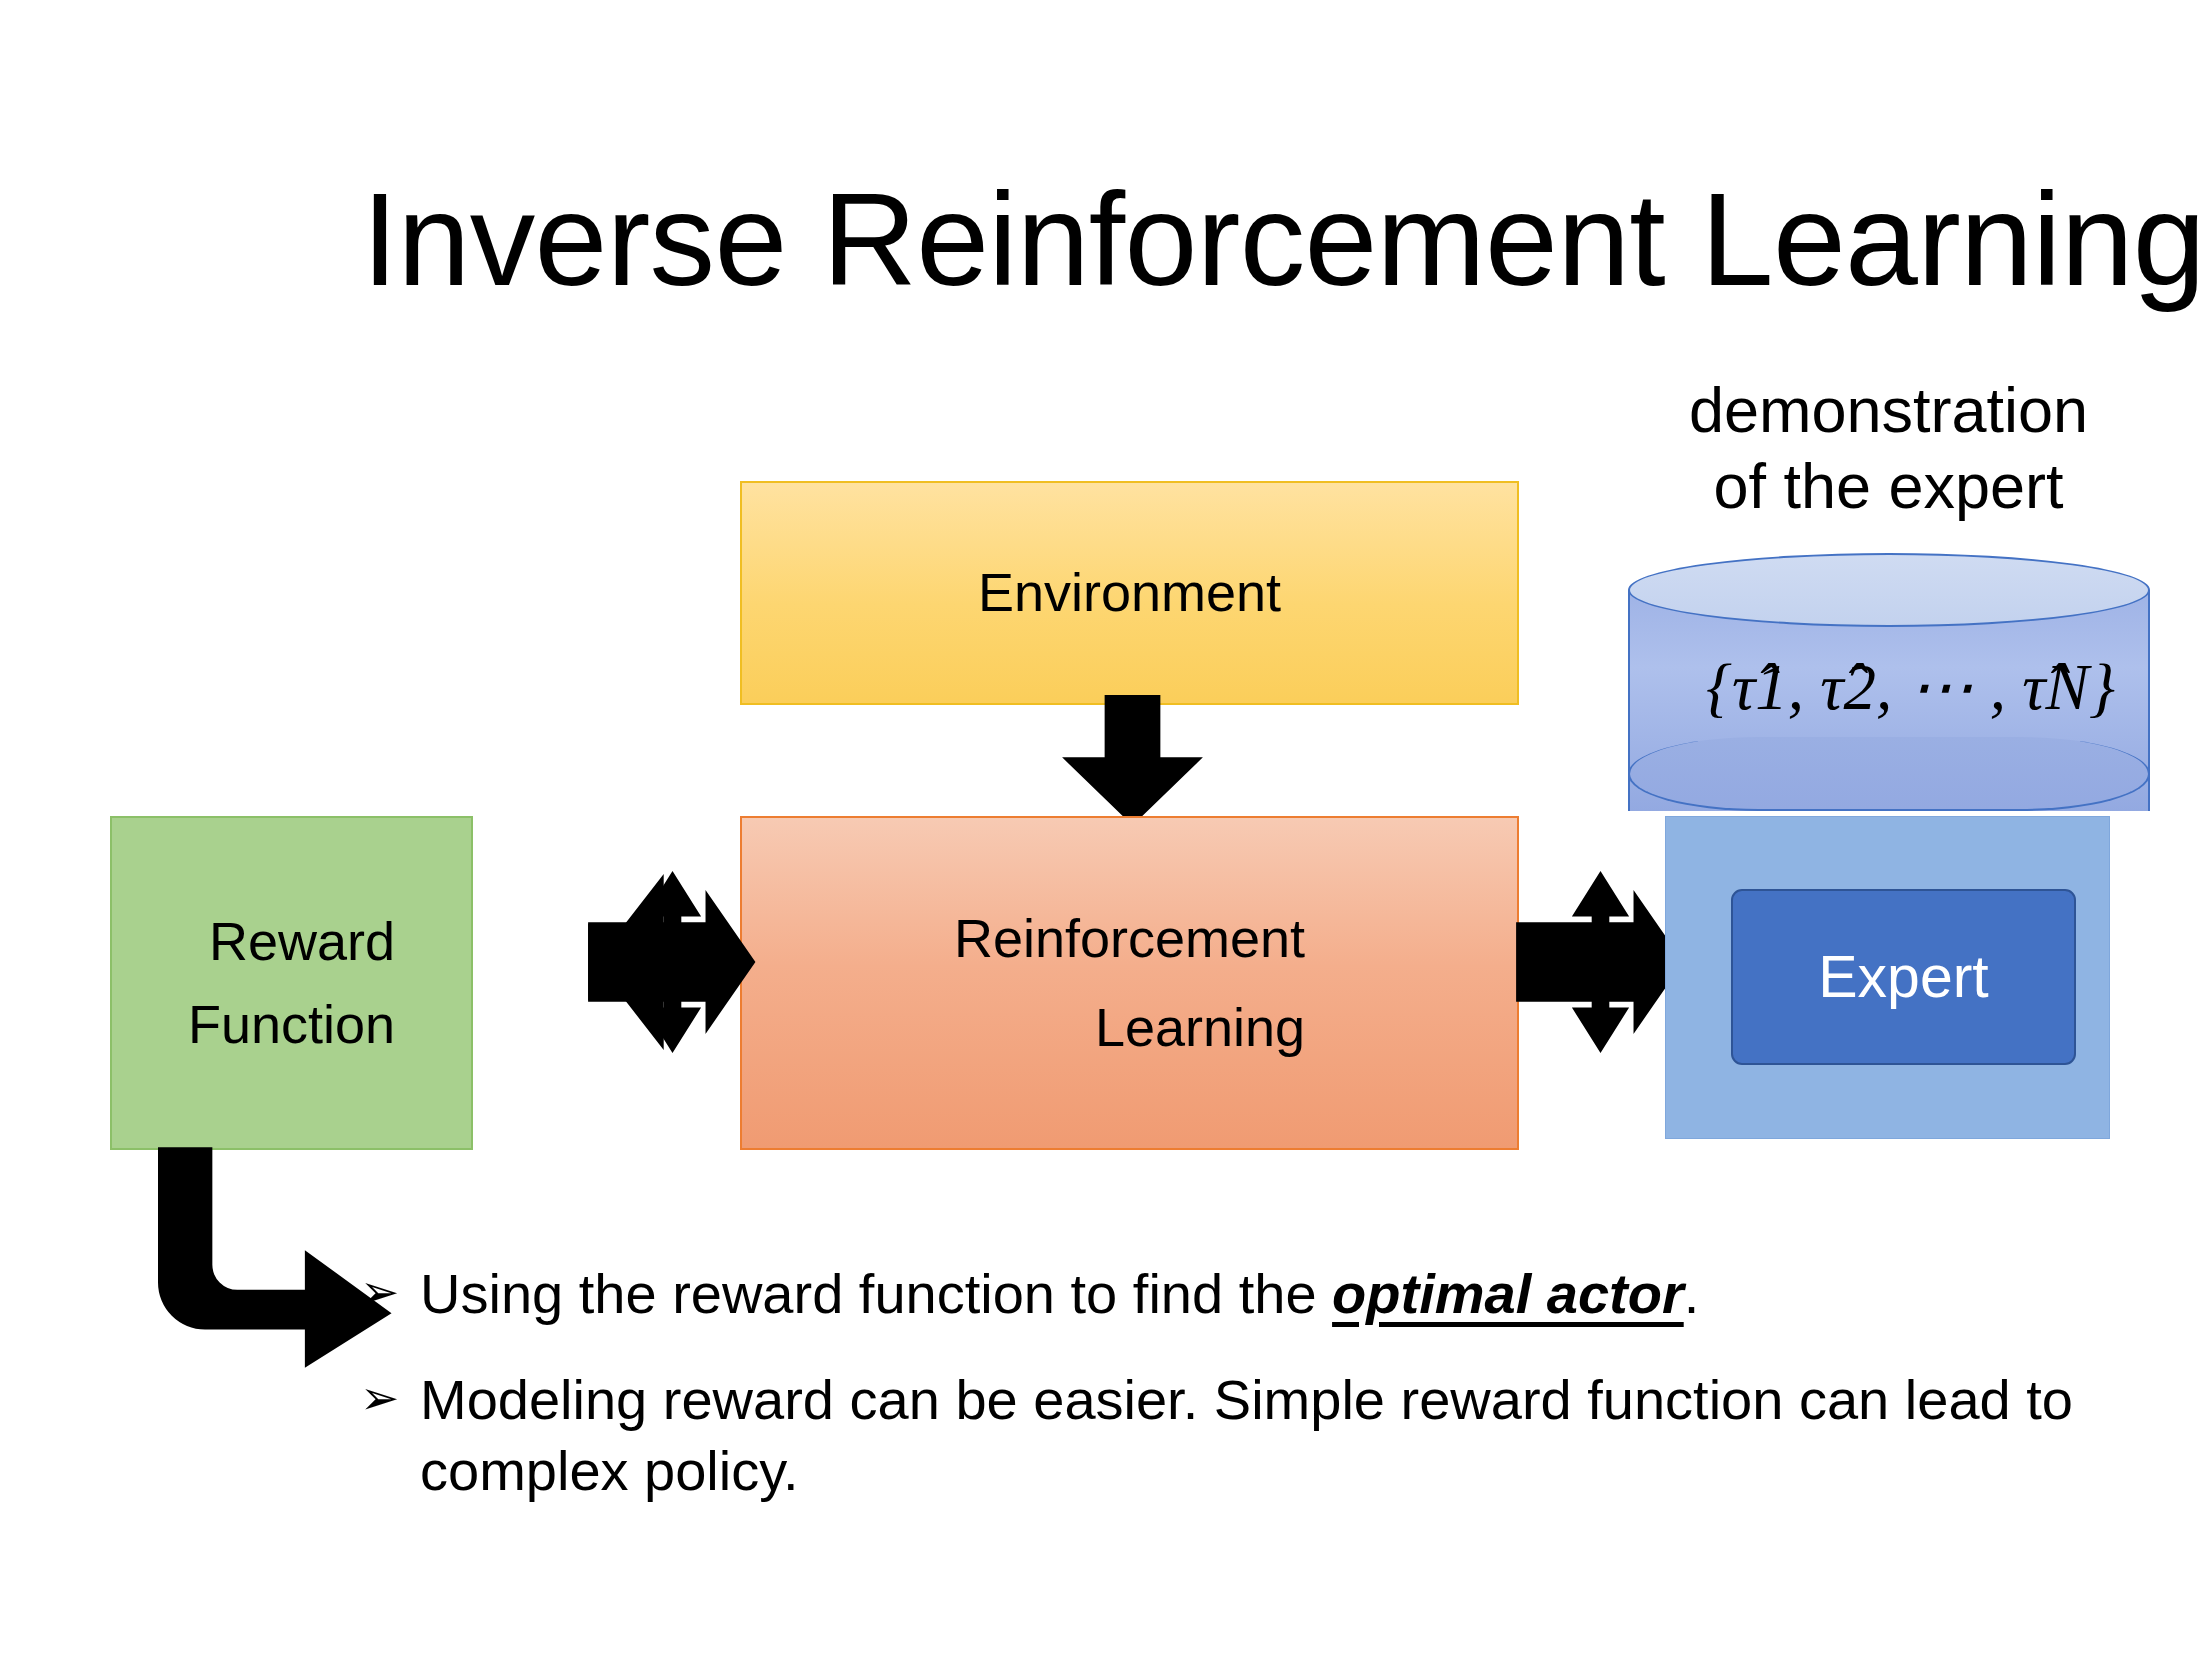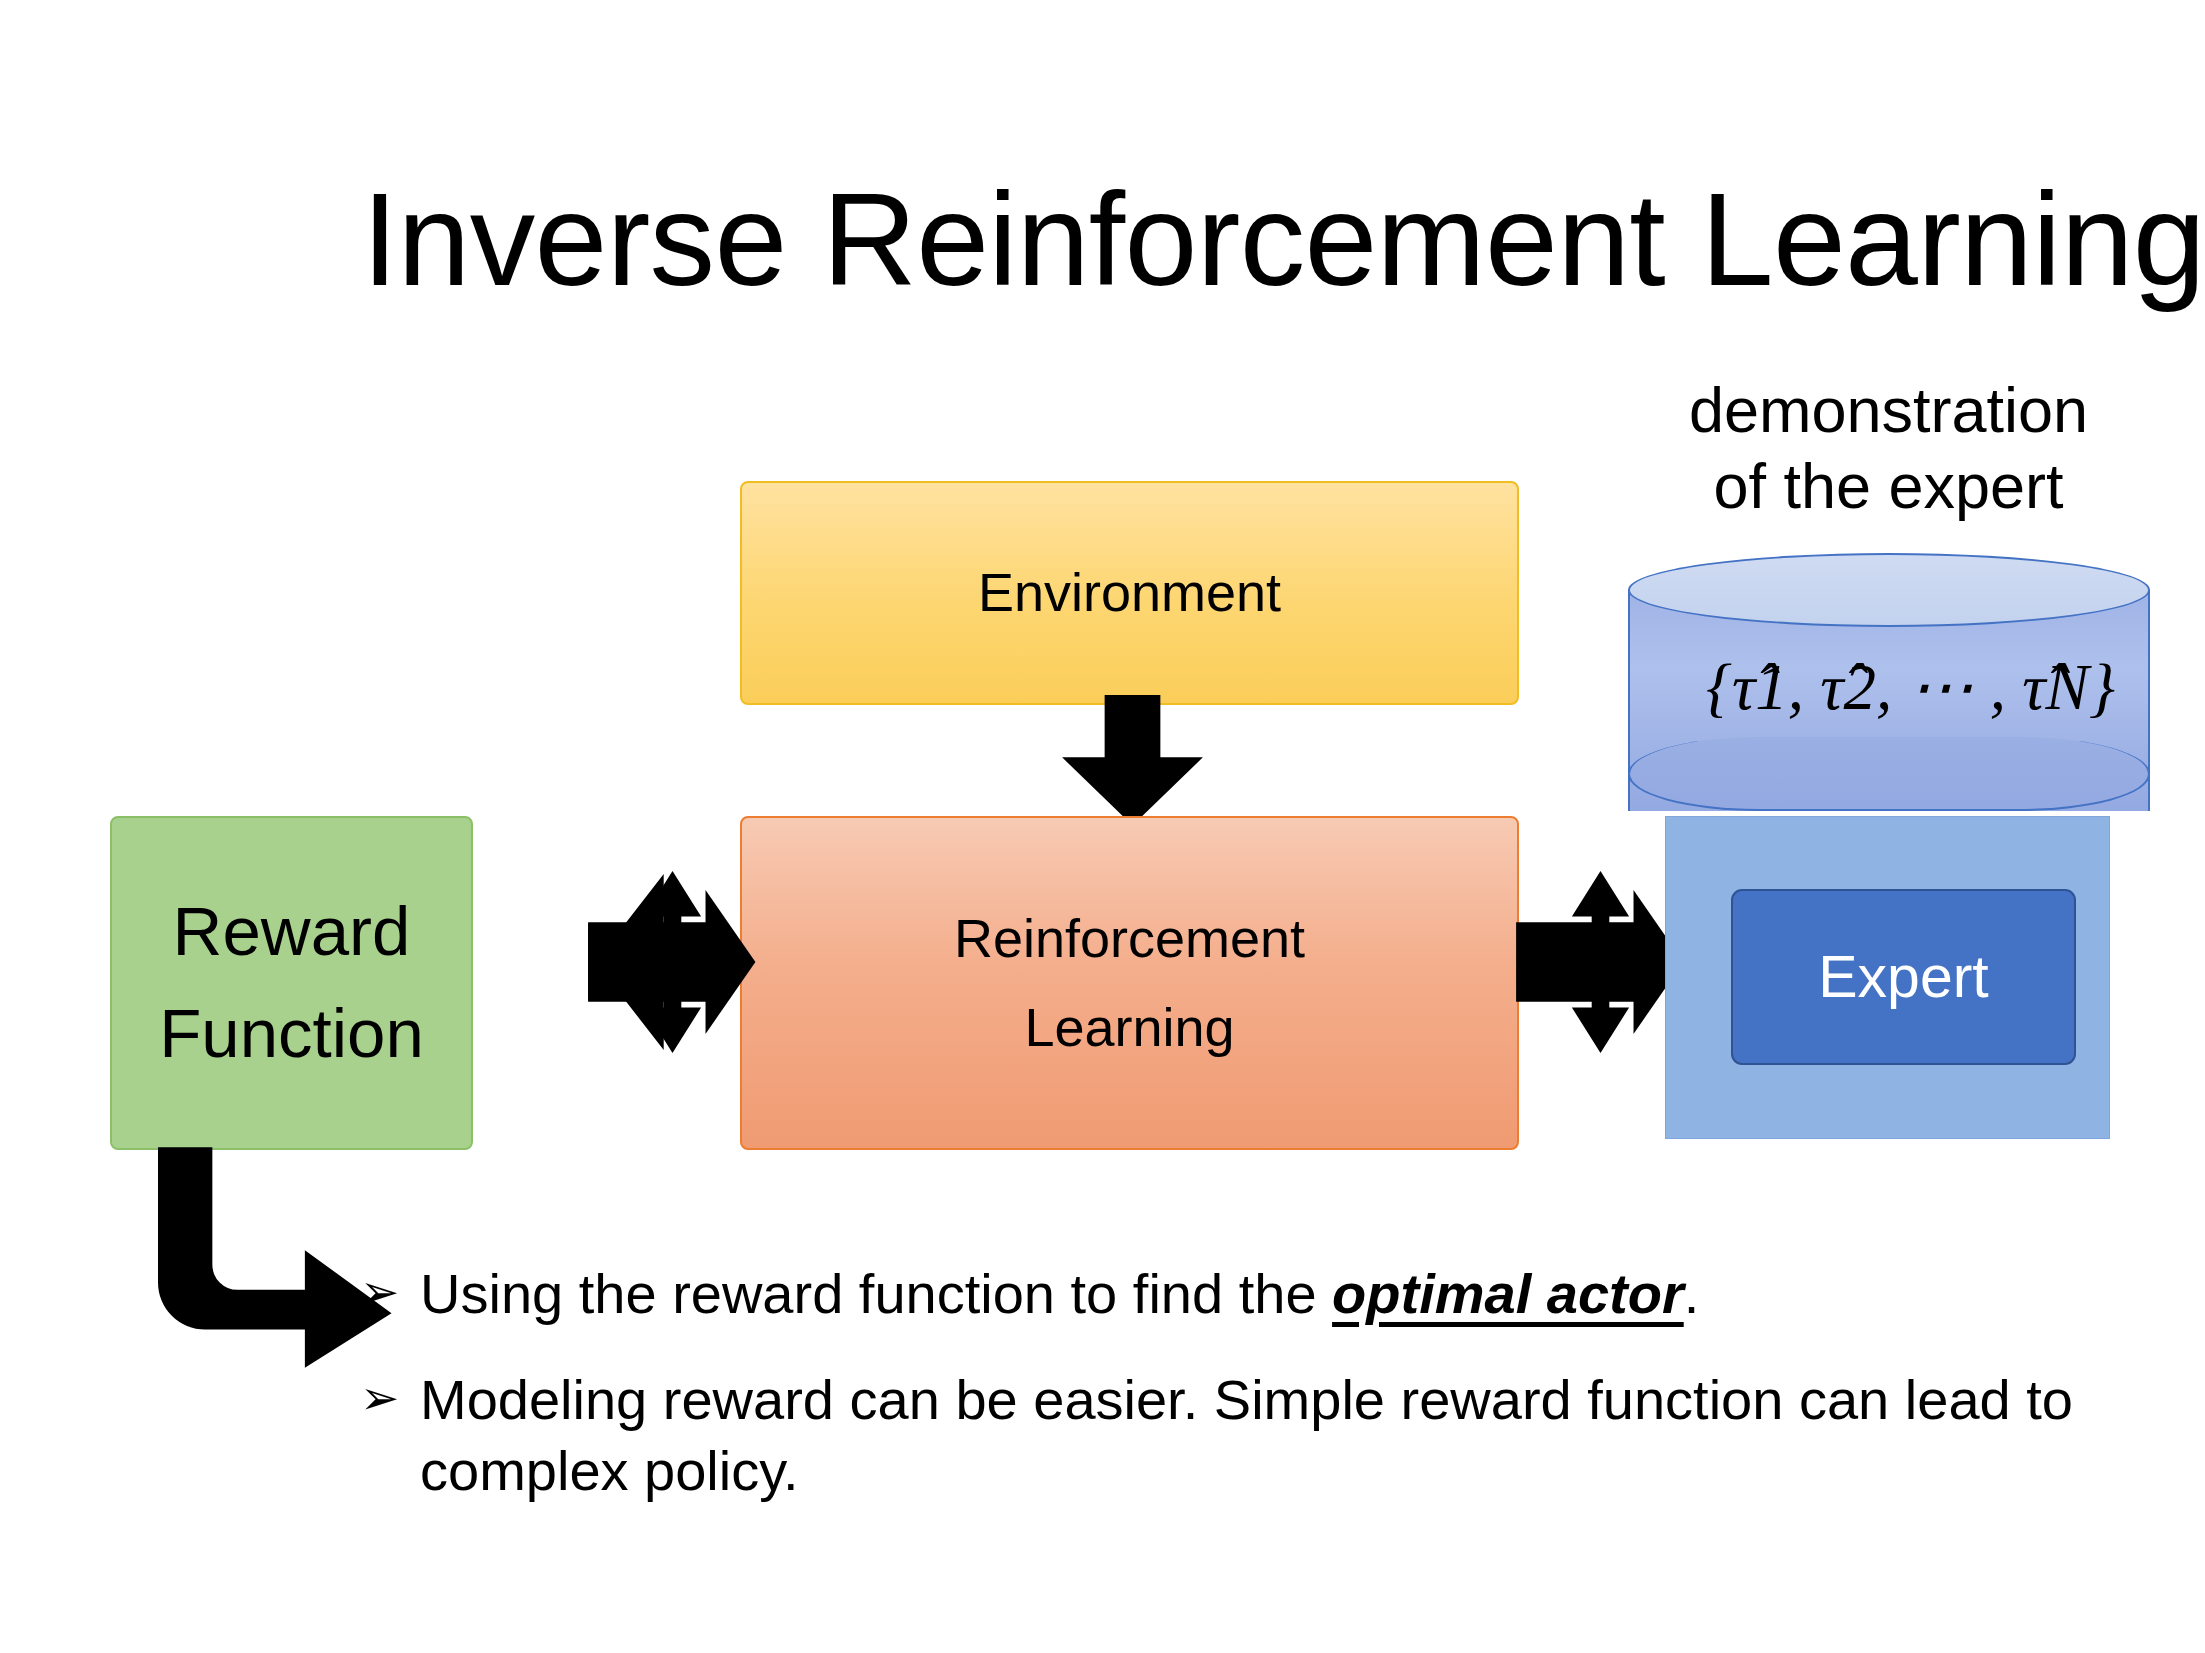--- a/index.html
+++ b/index.html
@@ -33,24 +33,23 @@
     white-space: nowrap;
   }
 
   
   .box {
     position: absolute;
     box-sizing: border-box;
     display: flex;
     align-items: center;
     justify-content: center;
-    text-align: center;
+    text-align: right;
     color: #000000;
     line-height: 1.25;
-    border-radius: 8px;
   }
 
   #env-box {
     left: 740px;
     top: 481px;
     width: 779px;
     height: 224px;
     background: linear-gradient(180deg, #FFE2A0 0%, #FDD671 55%, #FBCE5A 100%);
     border: 2.2px solid #F0BE22;
     font-size: 54px;
@@ -68,21 +67,21 @@
   #rl-box .lines { display: block; }
   #rl-box .l2 { display: block; margin-top: 22px; }
 
   #reward-box {
     left: 110px;
     top: 816px;
     width: 363px;
     height: 334px;
     background: #A9D18E;
     border: 2.2px solid #8CC068;
-    font-size: 69px;
+    font-size: 54px;
   }
   #reward-box .l2 { display: block; margin-top: 16px; }
 
   
   #expert-backplate {
     position: absolute;
     left: 1665px;
     top: 816px;
     width: 445px;
     height: 323px;

